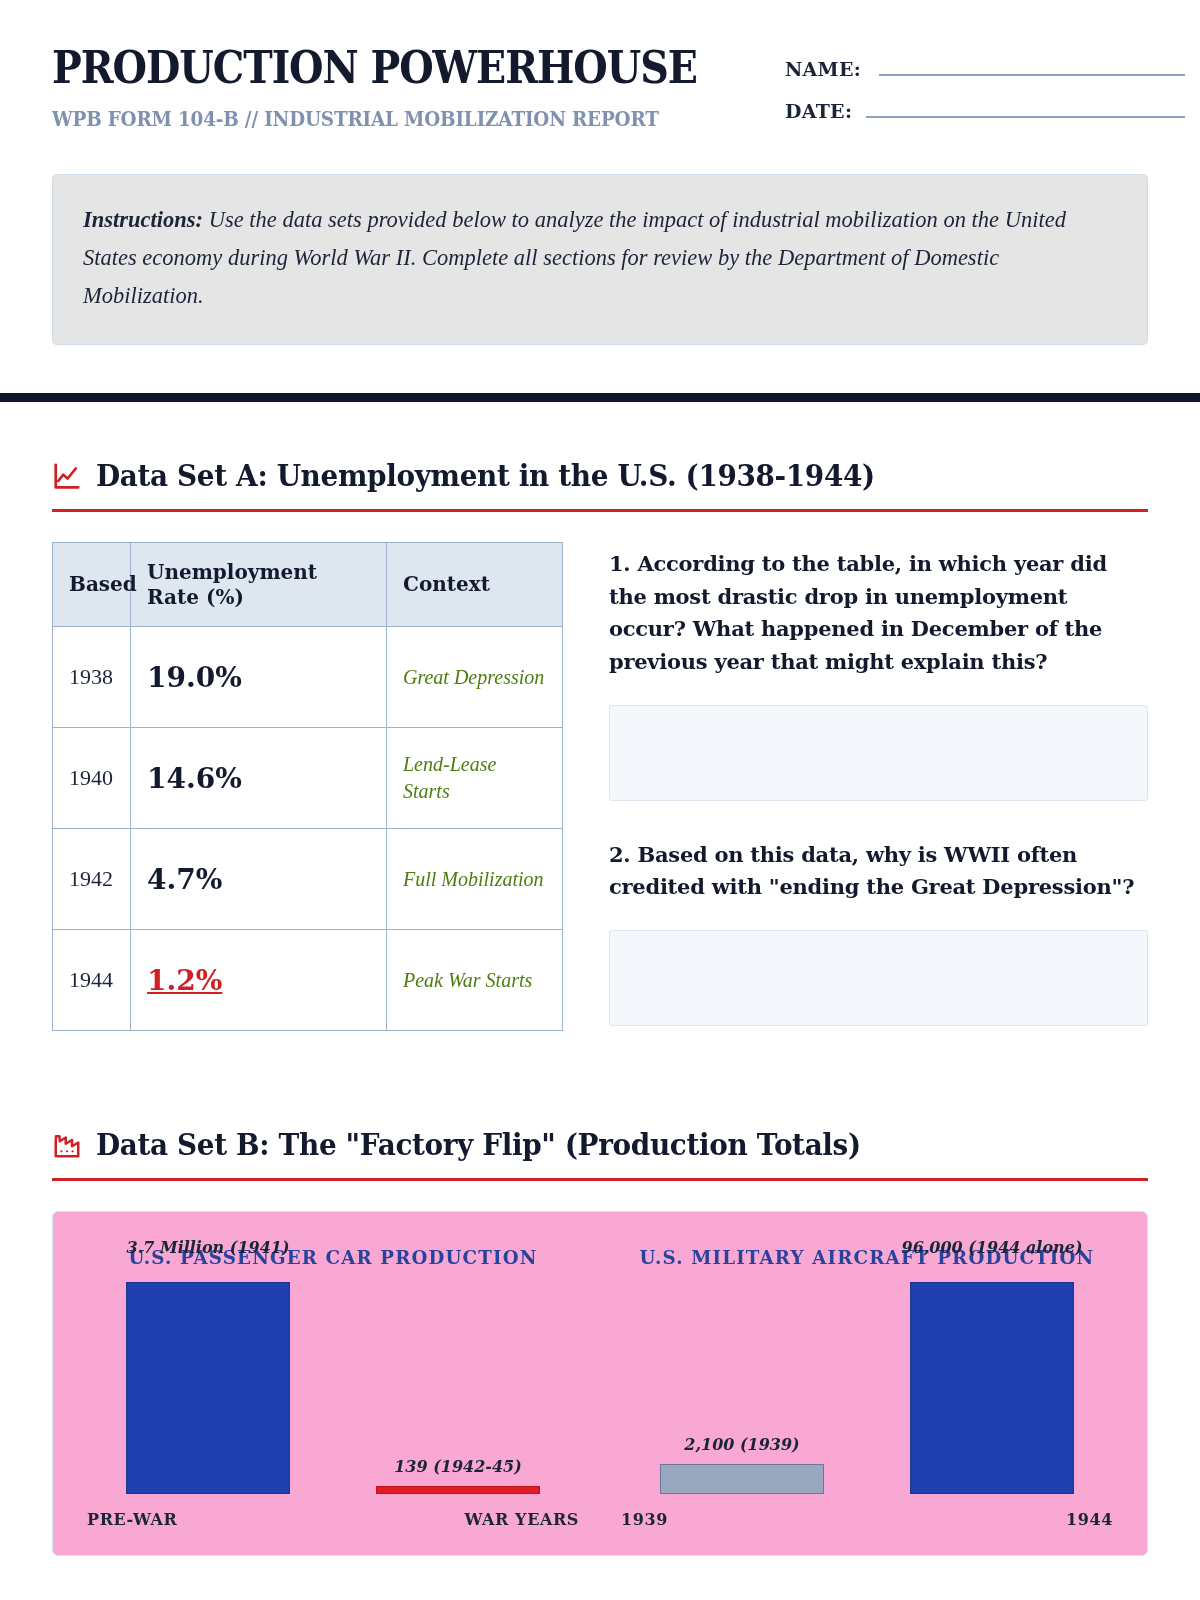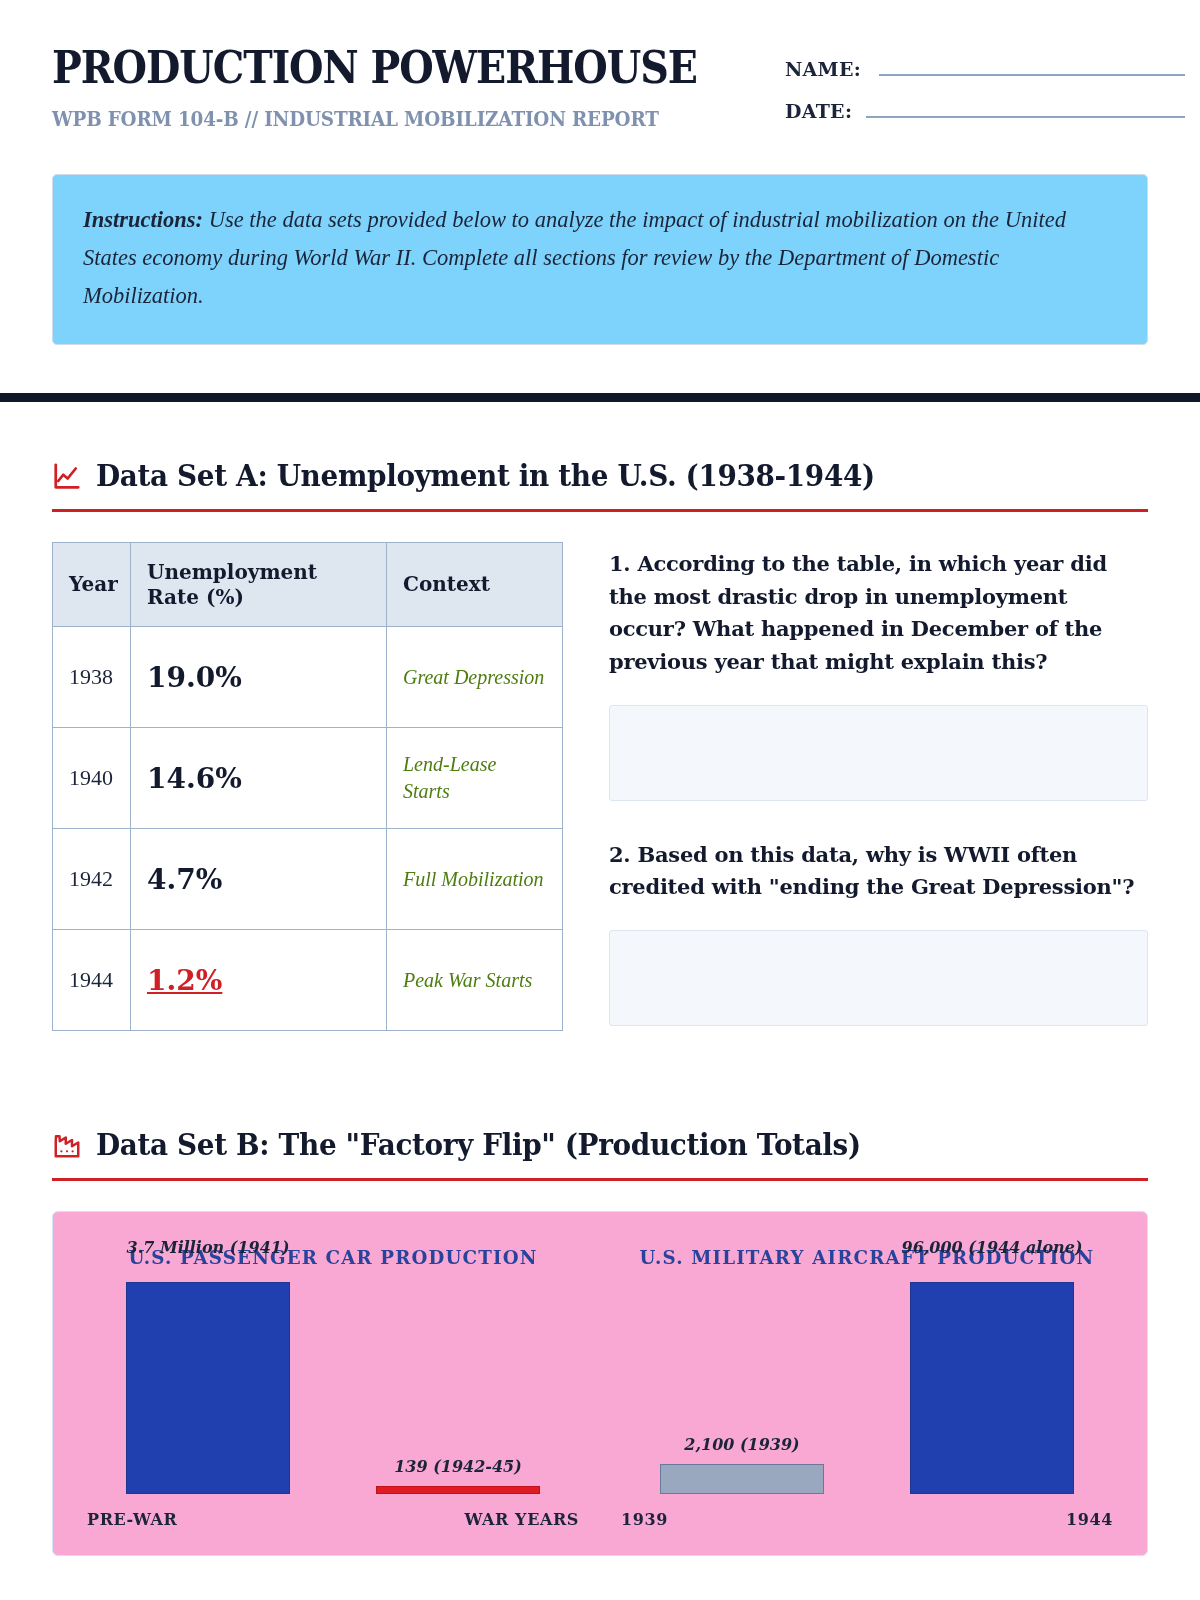--- a/index.html
+++ b/index.html
@@ -70,21 +70,21 @@
     flex: 1;
     border-bottom: 2px solid #8fa3c0;
     height: 18px;
     margin-left: 18px;
   }
   .field-row.date .field-line { margin-left: 14px; }
 
   
   .instructions {
     margin-top: 32px;
-    background: #7dd3fc;
+    background: #e5e5e5;
     border: 1px solid #cfdcea;
     border-radius: 5px;
     padding: 26px 30px 30px 30px;
   }
   .instructions p {
     margin: 0;
     font-family: "Liberation Serif", "DejaVu Serif", serif;
     font-style: italic;
     font-size: 22.5px;
     line-height: 1.68;
@@ -326,21 +326,21 @@
 
       <div class="table-wrap">
         <table class="data-table">
           <colgroup>
             <col class="c-year">
               <col class="c-rate">
               <col class="c-ctx">
           </colgroup>
           <thead>
             <tr>
-              <th>Year</th>
+              <th>Based</th>
               <th>Unemployment Rate (%)</th>
               <th>Context</th>
             </tr>
           </thead>
           <tbody>
             <tr>
               <td class="year">1938</td>
               <td class="rate">19.0%</td>
               <td class="ctx">Great Depression</td>
             </tr>

